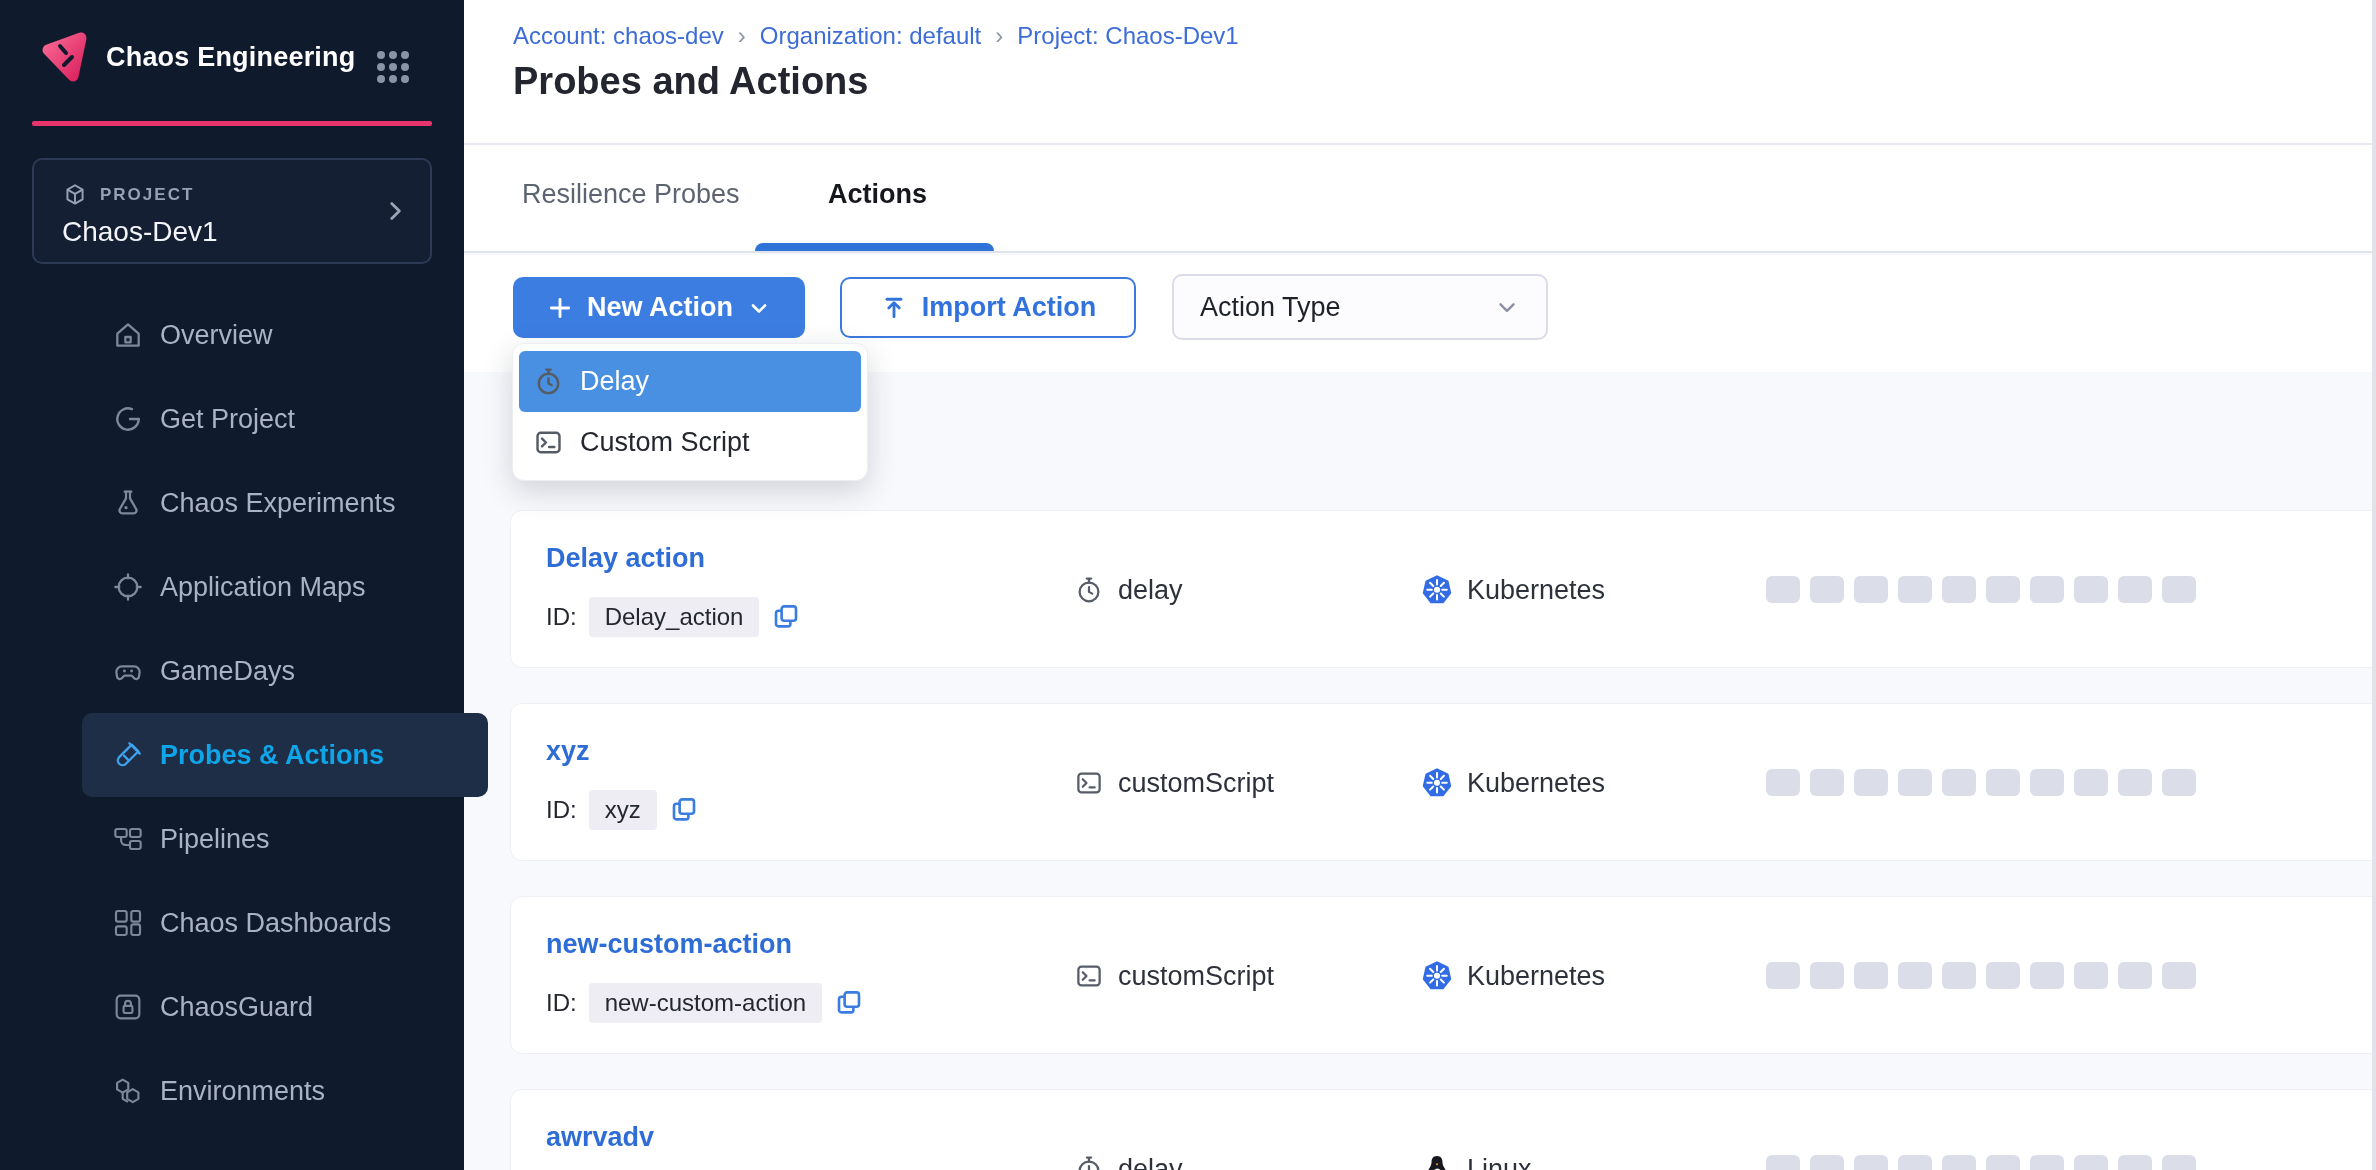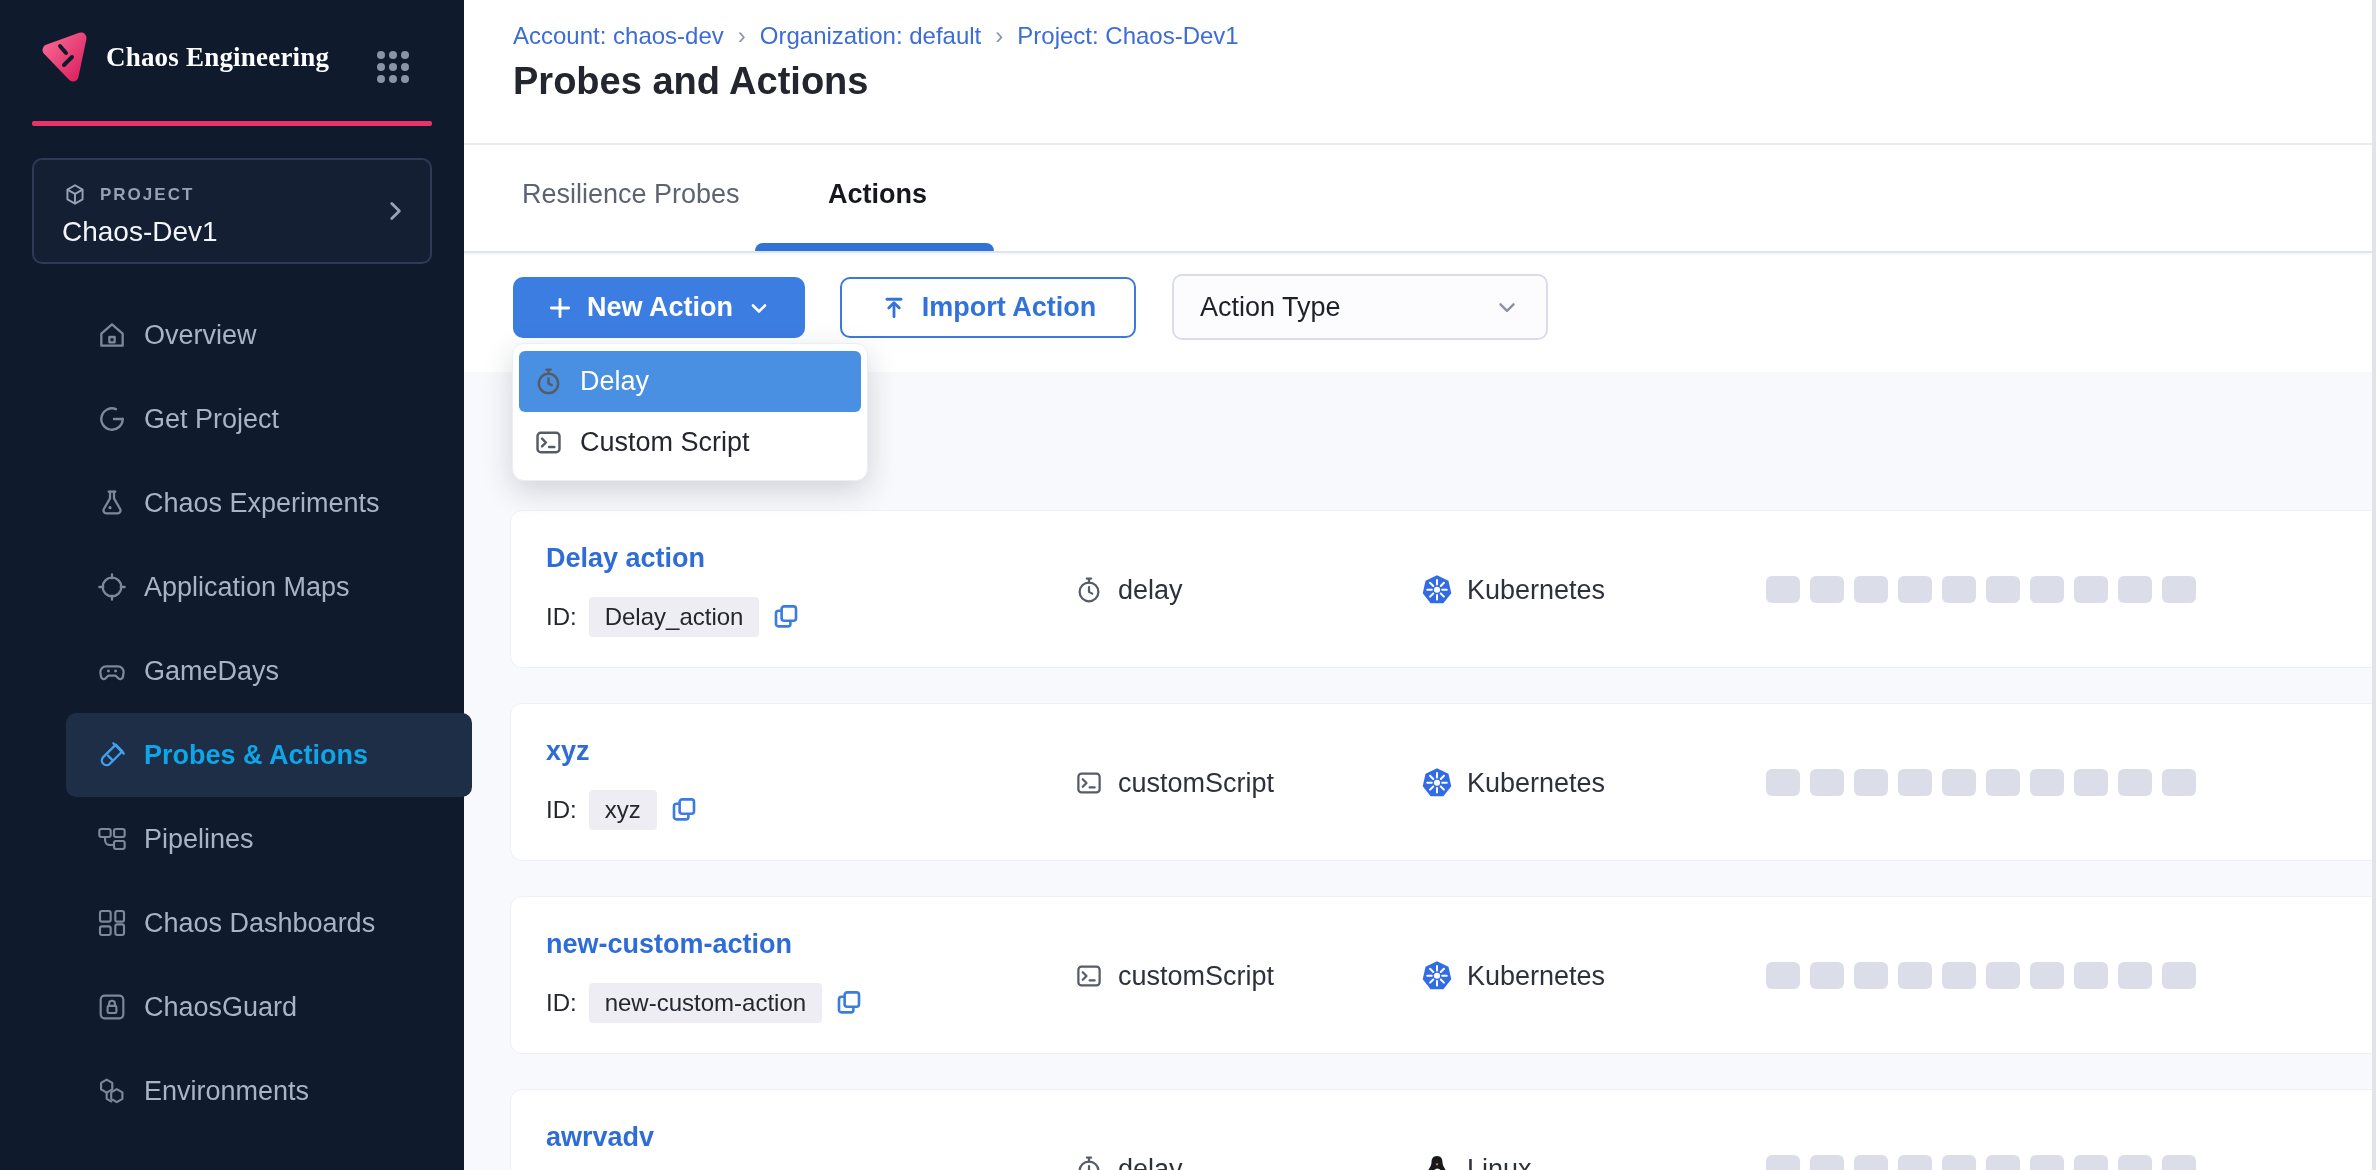--- a/index.html
+++ b/index.html
@@ -4,32 +4,32 @@
 <style>
   html,body{margin:0;padding:0;background:#e9eaee;}
   .page{position:relative;width:2376px;height:1170px;overflow:hidden;
         font-family:"Liberation Sans","DejaVu Sans",sans-serif;background:#f8f9fc;}
   svg{display:block;}
 
   
   .sidebar{position:absolute;left:0;top:0;width:464px;height:1170px;background:#0f1b2d;}
   .brand{position:relative;height:122px;}
   .logo{position:absolute;left:34px;top:26px;width:58px;height:58px;}
-  .brand-title{position:absolute;left:106px;top:42px;font-size:27px;font-weight:700;color:#fdfdfe;letter-spacing:.2px;font-family:Liberation Serif, serif;}
+  .brand-title{position:absolute;left:106px;top:42px;font-size:27px;font-weight:700;color:#fdfdfe;letter-spacing:.2px;}
   .grid-icon{position:absolute;left:376px;top:50px;width:34px;height:34px;}
   .brand-divider{position:absolute;left:32px;top:121px;width:400px;height:5px;background:#e9346b;border-radius:2px;}
 
   .project-card{position:absolute;left:32px;top:158px;width:400px;height:106px;box-sizing:border-box;
     background:#141f33;border:2px solid #2d3a55;border-radius:10px;cursor:pointer;}
   .proj-top{position:absolute;left:28px;top:22px;display:flex;align-items:center;gap:12px;}
   .proj-label{font-size:17px;font-weight:700;letter-spacing:2px;color:#97a1b5;}
   .proj-name{position:absolute;left:28px;top:56px;font-size:28px;color:#f3f5f9;}
   .proj-chevron{position:absolute;right:22px;top:38px;width:26px;height:26px;color:#9aa3b5;}
 
-  .nav{position:absolute;left:0;top:293px;width:464px;padding-left:36px;}
+  .nav{position:absolute;left:16px;top:293px;width:464px;padding-left:36px;}
   .nav-item{height:84px;margin:0 28px 0 30px;display:flex;align-items:center;padding-left:30px;
     border-radius:10px;cursor:pointer;color:#7e889b;}
   .nav-item .nav-label{margin-left:16px;font-size:27px;color:#aab3c3;}
   .nav-item.active{background:#1f2e47;color:#3ea2f1;}
   .nav-item.active .nav-label{color:#0ea5e9;font-weight:600;}
   .nav-ic{width:32px;height:32px;}
 
   
   .main{position:absolute;left:464px;top:0;width:1912px;height:1170px;}
   .header-band{position:absolute;left:0;top:0;width:100%;height:145px;background:#fff;border-bottom:2px solid #e7eaf0;box-sizing:border-box;}

